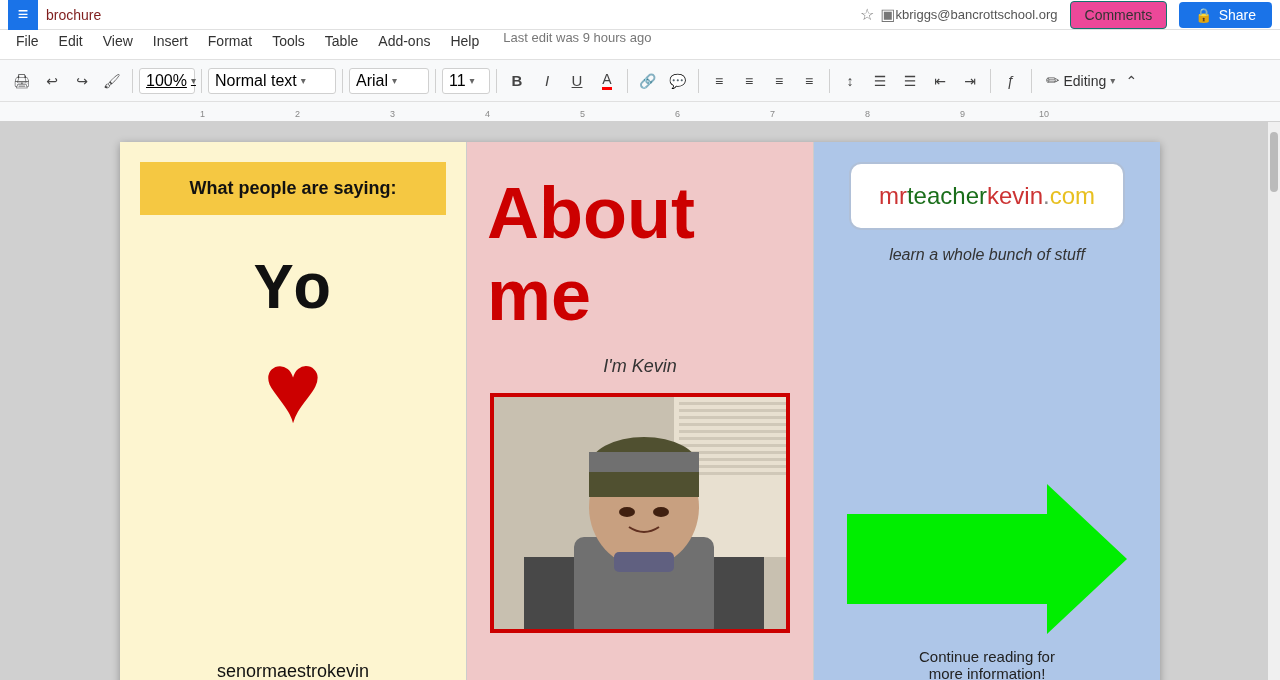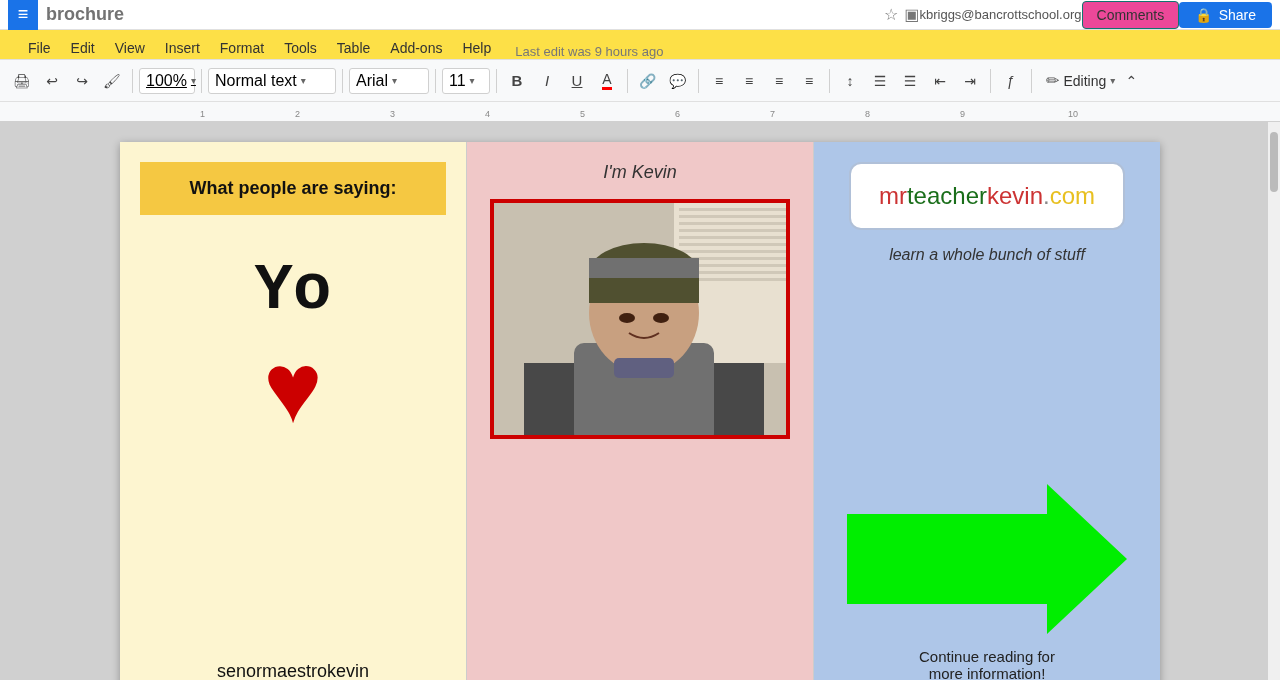--- a/index.html
+++ b/index.html
@@ -16,44 +16,44 @@
     }
     .app-icon {
       width: 30px; height: 30px;
       background: #1a73e8;
       display: flex; align-items: center; justify-content: center;
       color: white; font-size: 18px; font-weight: bold;
       margin-right: 8px;
       flex-shrink: 0;
     }
     .doc-title {
-      font-size: 18px; color: #737373; font-weight: bold;
+      font-size: 14px; color: #7f1d1d; font-weight: normal;
       flex: 1;
     }
     .title-icons { display: flex; align-items: center; gap: 6px; margin-right: auto; }
     .title-icon { color: #777; font-size: 16px; cursor: pointer; }
-    .top-right { display: flex; align-items: center; margin-left: auto; }
+    .top-right { display: flex; align-items: center; gap: 12px; margin-left: auto; }
     .user-email { font-size: 13px; color: #555; }
     .comments-btn {
       background: #ec4899; border: 1px solid #0f766e; border-radius: 4px;
       padding: 5px 14px; font-size: 14px; cursor: pointer; color: #333;
     }
     .share-btn {
       background: #1a73e8; border: none; border-radius: 4px;
       padding: 5px 16px; font-size: 14px; cursor: pointer; color: white;
       display: flex; align-items: center; gap: 6px;
     }
 
     
     .menu-bar {
       display: flex;
-      align-items: flex-end;
-      background: #fde047;
+      align-items: flex-start;
+      background: #ffffff;
       height: 30px;
-      padding: 0 20px;
+      padding: 0 8px;
       gap: 4px;
       border-bottom: 1px solid #e0e0e0;
     }
     .menu-item {
       font-size: 14px; color: #333; padding: 3px 8px;
       cursor: pointer; border-radius: 3px;
     }
     .last-edit { font-size: 13px; color: #777; margin-left: 12px; }
 
     
@@ -382,37 +382,38 @@
   <div class="ruler-inner">
     <span class="ruler-tick" style="left:90px">1</span>
     <span class="ruler-tick" style="left:185px">2</span>
     <span class="ruler-tick" style="left:280px">3</span>
     <span class="ruler-tick" style="left:375px">4</span>
     <span class="ruler-tick" style="left:470px">5</span>
     <span class="ruler-tick" style="left:565px">6</span>
     <span class="ruler-tick" style="left:660px">7</span>
     <span class="ruler-tick" style="left:755px">8</span>
     <span class="ruler-tick" style="left:850px">9</span>
-    <span class="ruler-tick" style="left:958px">10</span>
+    <span class="ruler-tick" style="left:929px">10</span>
   </div>
 </div>
 
 <div class="doc-area">
   <div class="brochure">
 
     <div class="panel panel-1">
       <div class="panel-1-box">
         <span class="panel-1-box-text">What people are saying:</span>
       </div>
       <div class="panel-1-yo">Yo</div>
       <div class="heart">♥</div>
       <div class="panel-1-name">senormaestrokevin</div>
     </div>
 
     <div class="panel panel-2">
+      <div class="panel-2-title">About me</div>
       <div class="panel-2-subtitle">I'm Kevin</div>
       <div class="photo-frame">
         <div class="photo-inner">
           
           <svg width="300" height="240" viewBox="0 0 300 240">
 
             <rect width="300" height="240" fill="#c8c0b0"></rect>
             <rect x="180" y="0" width="120" height="160" fill="#e8e0d0"></rect>
 
             <rect x="185" y="5" width="110" height="3" fill="#d0c8b8"></rect>

